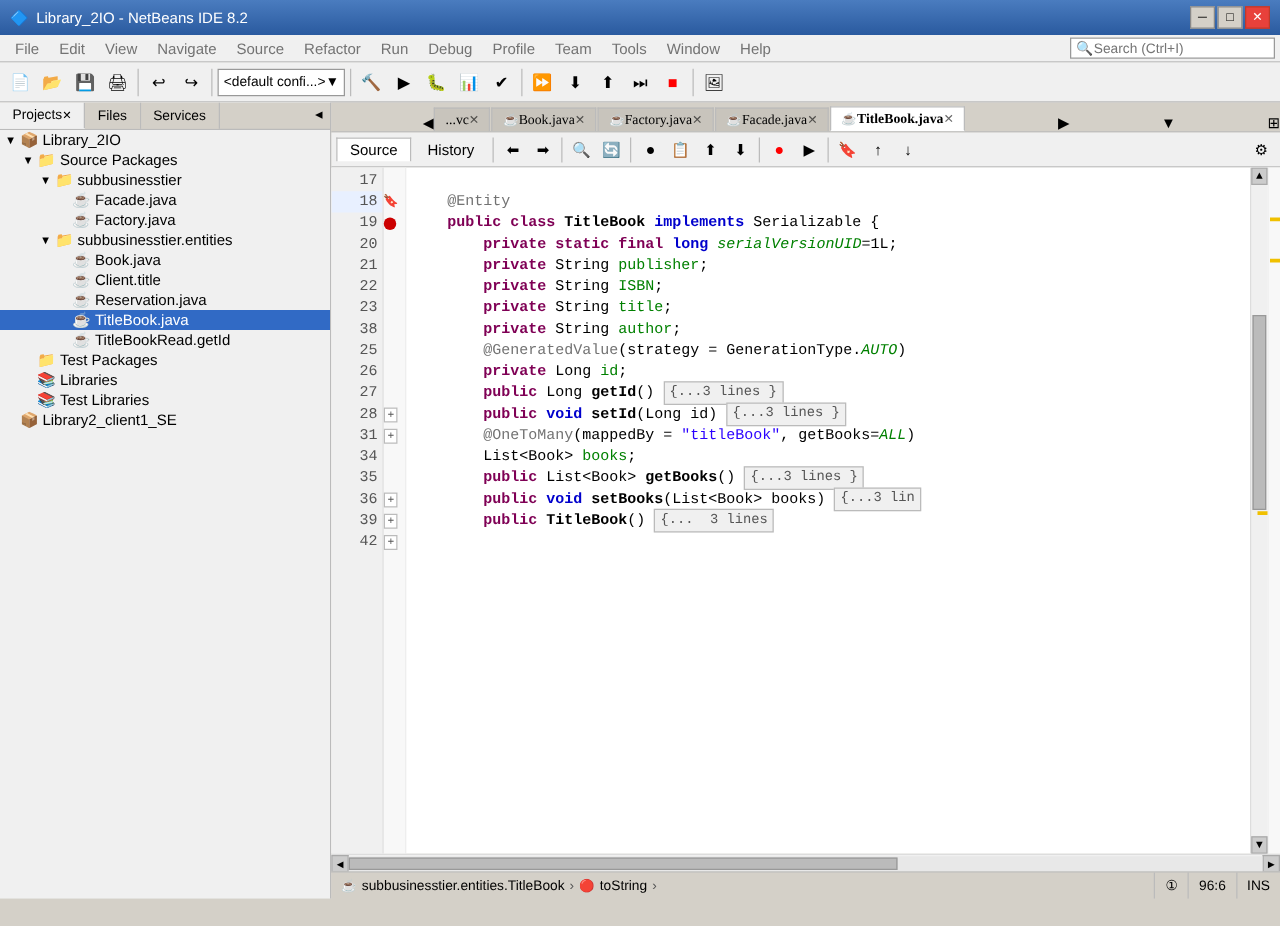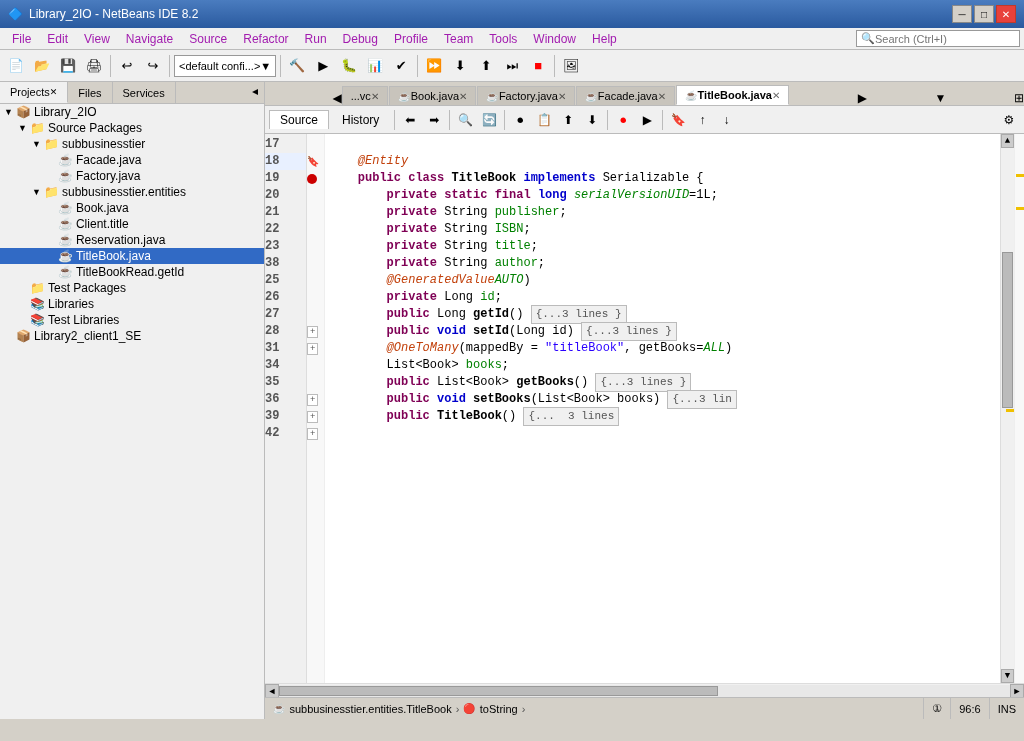--- a/index.html
+++ b/index.html
@@ -29,21 +29,21 @@
       border-bottom: 1px solid #bbb;
       height: 22px;
       display: flex;
       align-items: center;
       padding: 0 4px;
     }
     .menu-item {
       padding: 2px 8px;
       cursor: pointer;
       font-size: 12px;
-      color: #a21caf;
+      color: #737373;
       white-space: nowrap;
     }
     .menu-search {
       margin-left: auto;
       display: flex;
       align-items: center;
       border: 1px solid #999;
       background: white;
       padding: 1px 4px;
       font-size: 11px;
@@ -131,20 +131,21 @@
     .editor-tab {
       padding: 3px 8px;
       font-size: 11px;
       cursor: pointer;
       border: 1px solid #bbb;
       border-bottom: none;
       background: #c8c4bc;
       display: flex; align-items: center; gap: 0;
       margin-right: 1px;
       white-space: nowrap;
+      font-family: Liberation Serif, serif;
     }
     .editor-tab.active { background: white; border-bottom: 1px solid white; }
     .editor-tab .tab-close { font-size: 10px; opacity: 0.6; }
     .tab-nav-btns { margin-left: auto; display: flex; align-items: center; }
     
     
     #editor-toolbar {
       background: #f0f0f0;
       border-bottom: 1px solid #bbb;
       height: 28px;
@@ -177,47 +178,47 @@
       font-family: 'Courier New', Courier, monospace;
       font-size: 12px;
     }
     #line-numbers {
       background: #f0f0f0;
       border-right: 1px solid #ddd;
       width: 42px;
       overflow: hidden;
       padding: 0;
       color: #555;
+      text-align: right;
       font-family: 'Courier New', Courier, monospace;
       font-size: 12px;
       line-height: 17px;
       padding-top: 2px;
       flex-shrink: 0;
-      font-weight: bold;
     }
     .line-num {
       padding-right: 4px;
       display: block;
       height: 17px;
       line-height: 17px;
     }
     
     #code-content {
       flex: 1;
       overflow: auto;
       padding: 2px 4px;
       line-height: 17px;
     }
     
     .code-line { height: 17px; line-height: 17px; white-space: pre; display: flex; align-items: center; }
     
     
     .kw { color: #0000cc; font-weight: bold; }
     .kw-mod { color: #7f0055; font-weight: bold; }
-    .annotation { color: #c2410c; font-style: italic; }
+    .annotation { color: #737373; }
     .string { color: #2a00ff; }
     .type-name { color: #000000; font-weight: bold; }
     .field-name { color: #008000; }
     .italic-field { color: #008000; font-style: italic; }
     .method-name { color: #000000; font-weight: bold; }
     .collapsed { background: #f0f0f0; border: 1px solid #bbb; padding: 0 4px; font-size: 11px; color: #555; }
     
     
     .expand-icon {
       color: #555; font-size: 9px; margin-right: 2px; cursor: pointer;
@@ -570,21 +571,21 @@
         <div class="code-line">
           <span class="kw-mod">        private</span><span> String </span><span class="field-name">title</span><span>;</span>
         </div>
 
         <div class="code-line">
           <span class="kw-mod">        private</span><span> String </span><span class="field-name">author</span><span>;</span>
         </div>
 
 
         <div class="code-line">
-          <span class="annotation">        @GeneratedValue</span><span class="italic-field">AUTO</span><span>)</span>
+          <span class="annotation">        @GeneratedValue</span><span>(strategy = GenerationType.</span><span class="italic-field">AUTO</span><span>)</span>
         </div>
 
         <div class="code-line">
           <span class="kw-mod">        private</span><span> Long </span><span class="field-name">id</span><span>;</span>
         </div>
 
         <div class="code-line">
           <span class="kw-mod">        public</span><span> Long </span><span class="method-name">getId</span><span>() </span><span class="collapsed">{...3 lines }</span>
         </div>
 

